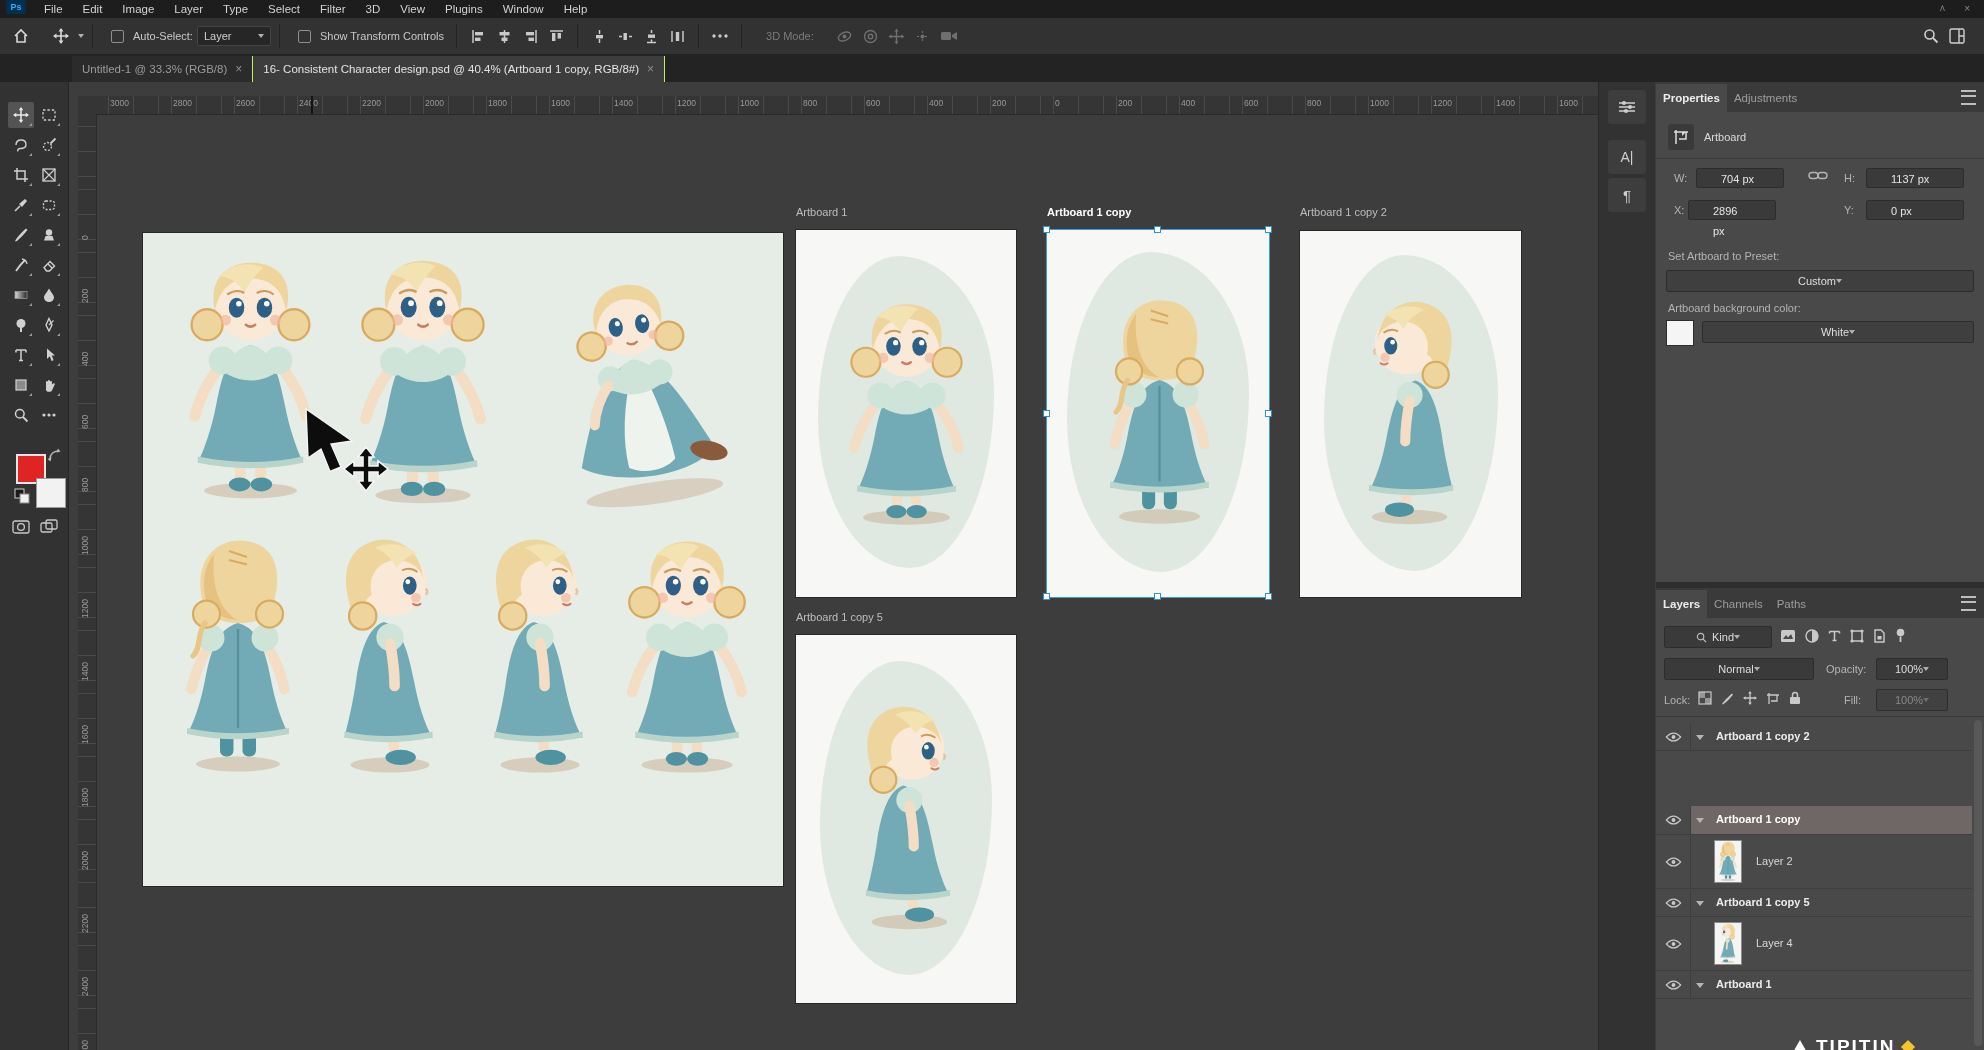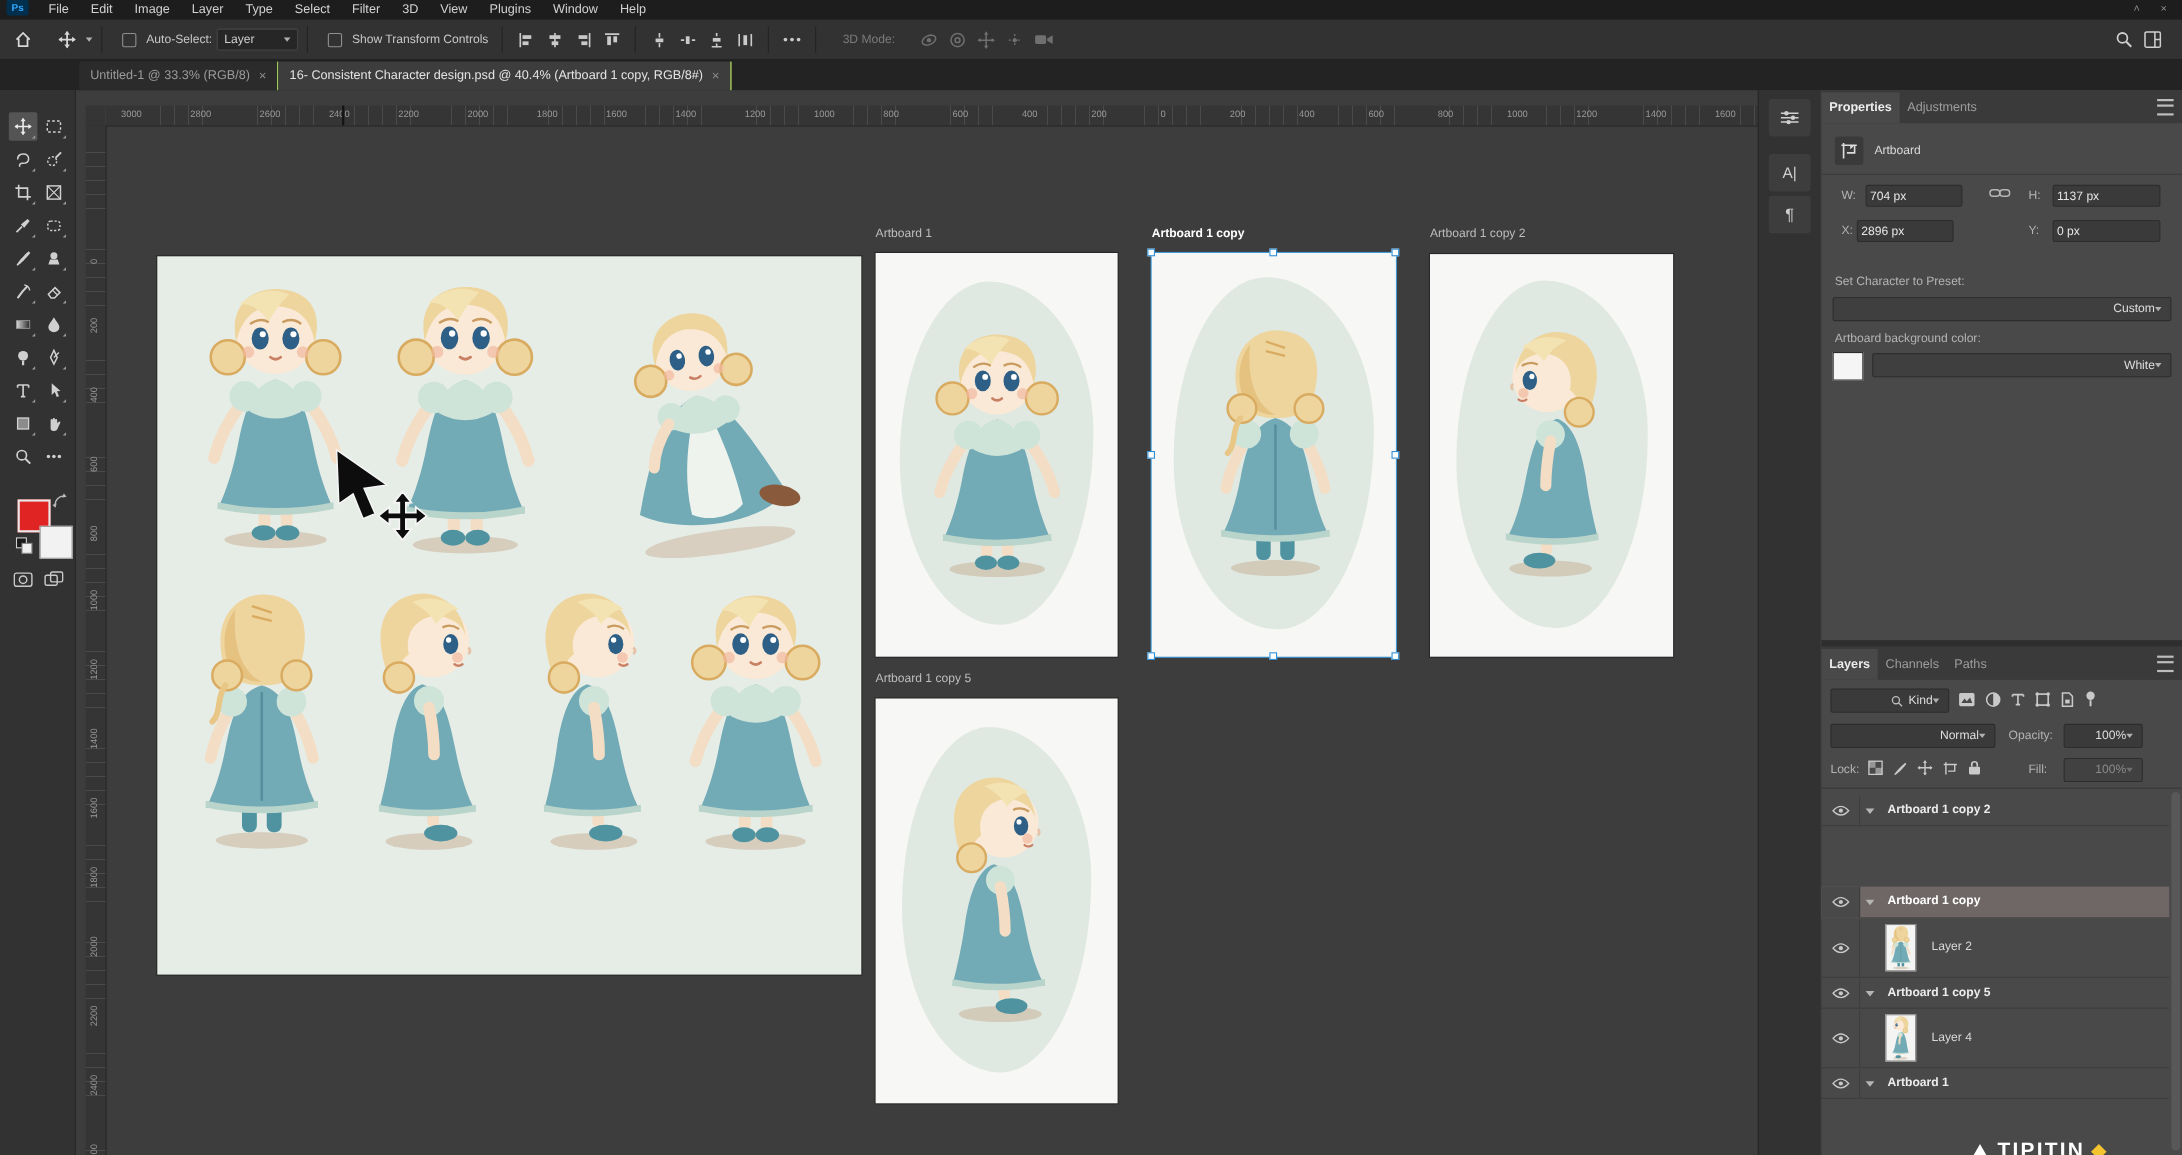--- a/index.html
+++ b/index.html
@@ -61,23 +61,23 @@
   .dockbtn{position:absolute;left:9px;width:38px;height:34px;background:#3d3d3d;border-radius:3px;display:flex;align-items:center;justify-content:center;color:#cfcfcf;}
 
   .panel{position:absolute;left:1656px;width:328px;background:#494949;}
   .ptabstrip{position:absolute;left:0;top:0;width:100%;height:30px;background:#3a3a3a;display:flex;align-items:flex-end;}
   .ptab{height:28px;padding:0 7px;display:flex;align-items:center;font-size:11.5px;color:#9d9d9d;}
   .ptab.active{background:#494949;color:#ececec;font-weight:bold;}
   .hamb{position:absolute;right:8px;top:8px;width:15px;height:11px;border-top:2px solid #bdbdbd;border-bottom:2px solid #bdbdbd;}
   .hamb::after{content:"";display:block;margin-top:2.5px;border-top:2px solid #bdbdbd;}
   .plabel{position:absolute;font-size:11px;color:#b3b3b3;}
   .pfield{position:absolute;background:#3a3a3a;border:1px solid #2d2d2d;border-radius:2px;height:20px;line-height:20px;
-          padding:0 3px;font-size:11px;color:#e6e6e6;box-sizing:border-box;}
+          padding:0 24px;font-size:11px;color:#e6e6e6;box-sizing:border-box;}
   .pselect{position:absolute;background:#3f3f3f;border:1px solid #2d2d2d;border-radius:2px;height:22px;display:flex;
-           align-items:center;justify-content:flex-end;padding:0 8px;font-size:11px;color:#dedede;box-sizing:border-box;}
+           align-items:center;justify-content:center;padding:0 8px;font-size:11px;color:#dedede;box-sizing:border-box;}
   .divline{position:absolute;left:0;width:100%;height:1px;background:#3b3b3b;}
 
   
   .lk-icons{display:flex;gap:9px;align-items:center;}
   .lrow{position:absolute;left:0;width:316px;border-bottom:1px solid #3e3e3e;}
   .eyecell{position:absolute;left:0;top:0;bottom:0;width:34px;border-right:1px solid #3e3e3e;display:flex;align-items:center;justify-content:center;}
   .twirl{position:absolute;left:40px;top:50%;margin-top:-2px;width:0;height:0;border-left:4px solid transparent;border-right:4px solid transparent;border-top:5px solid #b5b5b5;}
   .lname{position:absolute;font-size:11px;color:#d8d8d8;white-space:nowrap;}
   .lname.bold{font-weight:bold;color:#ececec;}
   .lthumb{position:absolute;left:58px;top:4px;width:28px;height:43px;background:#f4f4f2;border:1px solid #8a8a8a;box-sizing:border-box;overflow:hidden;}
@@ -637,21 +637,21 @@
         </svg>
     </span>
     <span class="plabel" style="left:188px;top:90px">H:</span>
     <div class="pfield" style="left:210px;top:86px;width:98px">1137 px</div>
 
     <span class="plabel" style="left:18px;top:122px">X:</span>
     <div class="pfield" style="left:32px;top:118px;width:88px">2896 px</div>
     <span class="plabel" style="left:188px;top:122px">Y:</span>
     <div class="pfield" style="left:210px;top:118px;width:98px">0 px</div>
 
-    <span class="plabel" style="left:12px;top:168px">Set Character to Preset:</span>
+    <span class="plabel" style="left:12px;top:168px">Set Artboard to Preset:</span>
     <div class="pselect" style="left:10px;top:188px;width:308px">
       <span>Custom</span>
         <span class="cvd"></span>
     </div>
 
     <span class="plabel" style="left:12px;top:220px">Artboard background color:</span>
     <div class="abs" style="left:10px;top:238px;width:26px;height:24px;background:#f5f5f5;border:1px solid #2c2c2c"></div>
     <div class="pselect" style="left:46px;top:239px;width:272px">
       <span>White</span>
         <span class="cvd"></span>

